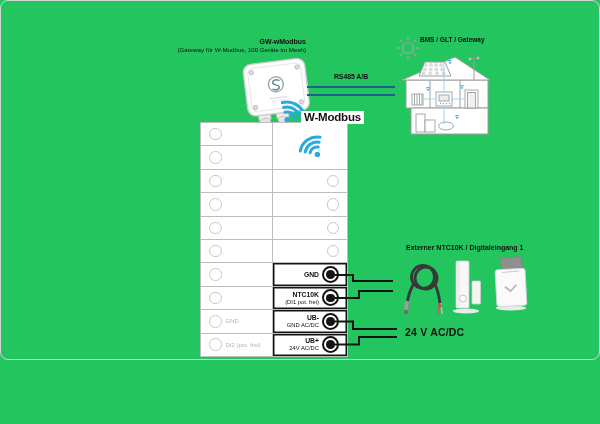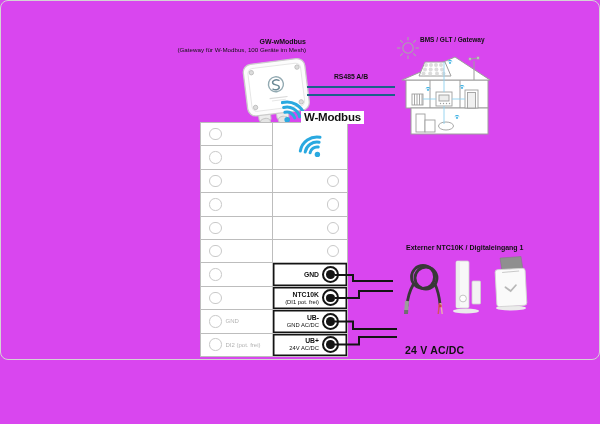--- a/index.html
+++ b/index.html
@@ -1,20 +1,20 @@
 <!DOCTYPE html>
 <html style="--accent: #2aa9e0; --bus: #1b6188; --wire: #141414; --grid: #bdbdbd; --frame: #d4d4d4; --muted: #b3b3b3; --outline: #9e9e9e;"><head>
 <meta charset="utf-8">
 <style>
   :root{
     --accent:#2aa9e0; --bus:#1b6188; --wire:#141414; --grid:#bdbdbd;
     --frame:#d4d4d4; --muted:#b3b3b3; --outline:#9e9e9e;
   }
   html,body{margin:0;padding:0;background:#fff;}
-  .canvas{position:relative;width:600px;height:424px;background:#d946ef;overflow:hidden;
+  .canvas{position:relative;width:600px;height:424px;background:#22c55e;overflow:hidden;
     font-family:"Liberation Sans","DejaVu Sans",sans-serif;color:#111;}
   .abs{position:absolute;}
 
   
   .frame{left:0;top:0;width:598px;height:358px;border:1px solid var(--frame);border-radius:8px;}
 
   
   .gw-title{left:150px;top:37px;width:156px;text-align:right;line-height:1.35;}
   .gw-title .t1{font-size:7px;font-weight:bold;}
   .gw-title .t2{font-size:6.2px;}
@@ -40,21 +40,21 @@
   .rowlab{font-size:6px;color:var(--muted);white-space:nowrap;}
   .tlabel{display:flex;flex-direction:column;align-items:flex-end;line-height:1.15;}
   .tlabel .nm{font-size:6.8px;font-weight:bold;white-space:nowrap;}
   .tlabel .sub{font-size:5.8px;white-space:nowrap;}
   .jack{width:13px;height:13px;border:2.4px solid var(--wire);border-radius:50%;
     position:relative;flex:none;background:#fff;box-sizing:content-box;}
   .jack::after{content:"";position:absolute;inset:2.2px;background:var(--wire);border-radius:50%;}
 
   
   .ext-label{left:406px;top:244px;font-size:7px;font-weight:bold;}
-  .pow-label{left:405px;top:344px;font-size:10.5px;font-weight:bold;letter-spacing:0.2px;}
+  .pow-label{left:405px;top:326px;font-size:10.5px;font-weight:bold;letter-spacing:0.2px;}
 
   svg{display:block;}
 </style>
 </head>
 <body>
 
 <div class="canvas">
 
   <div class="abs frame"></div>
 

